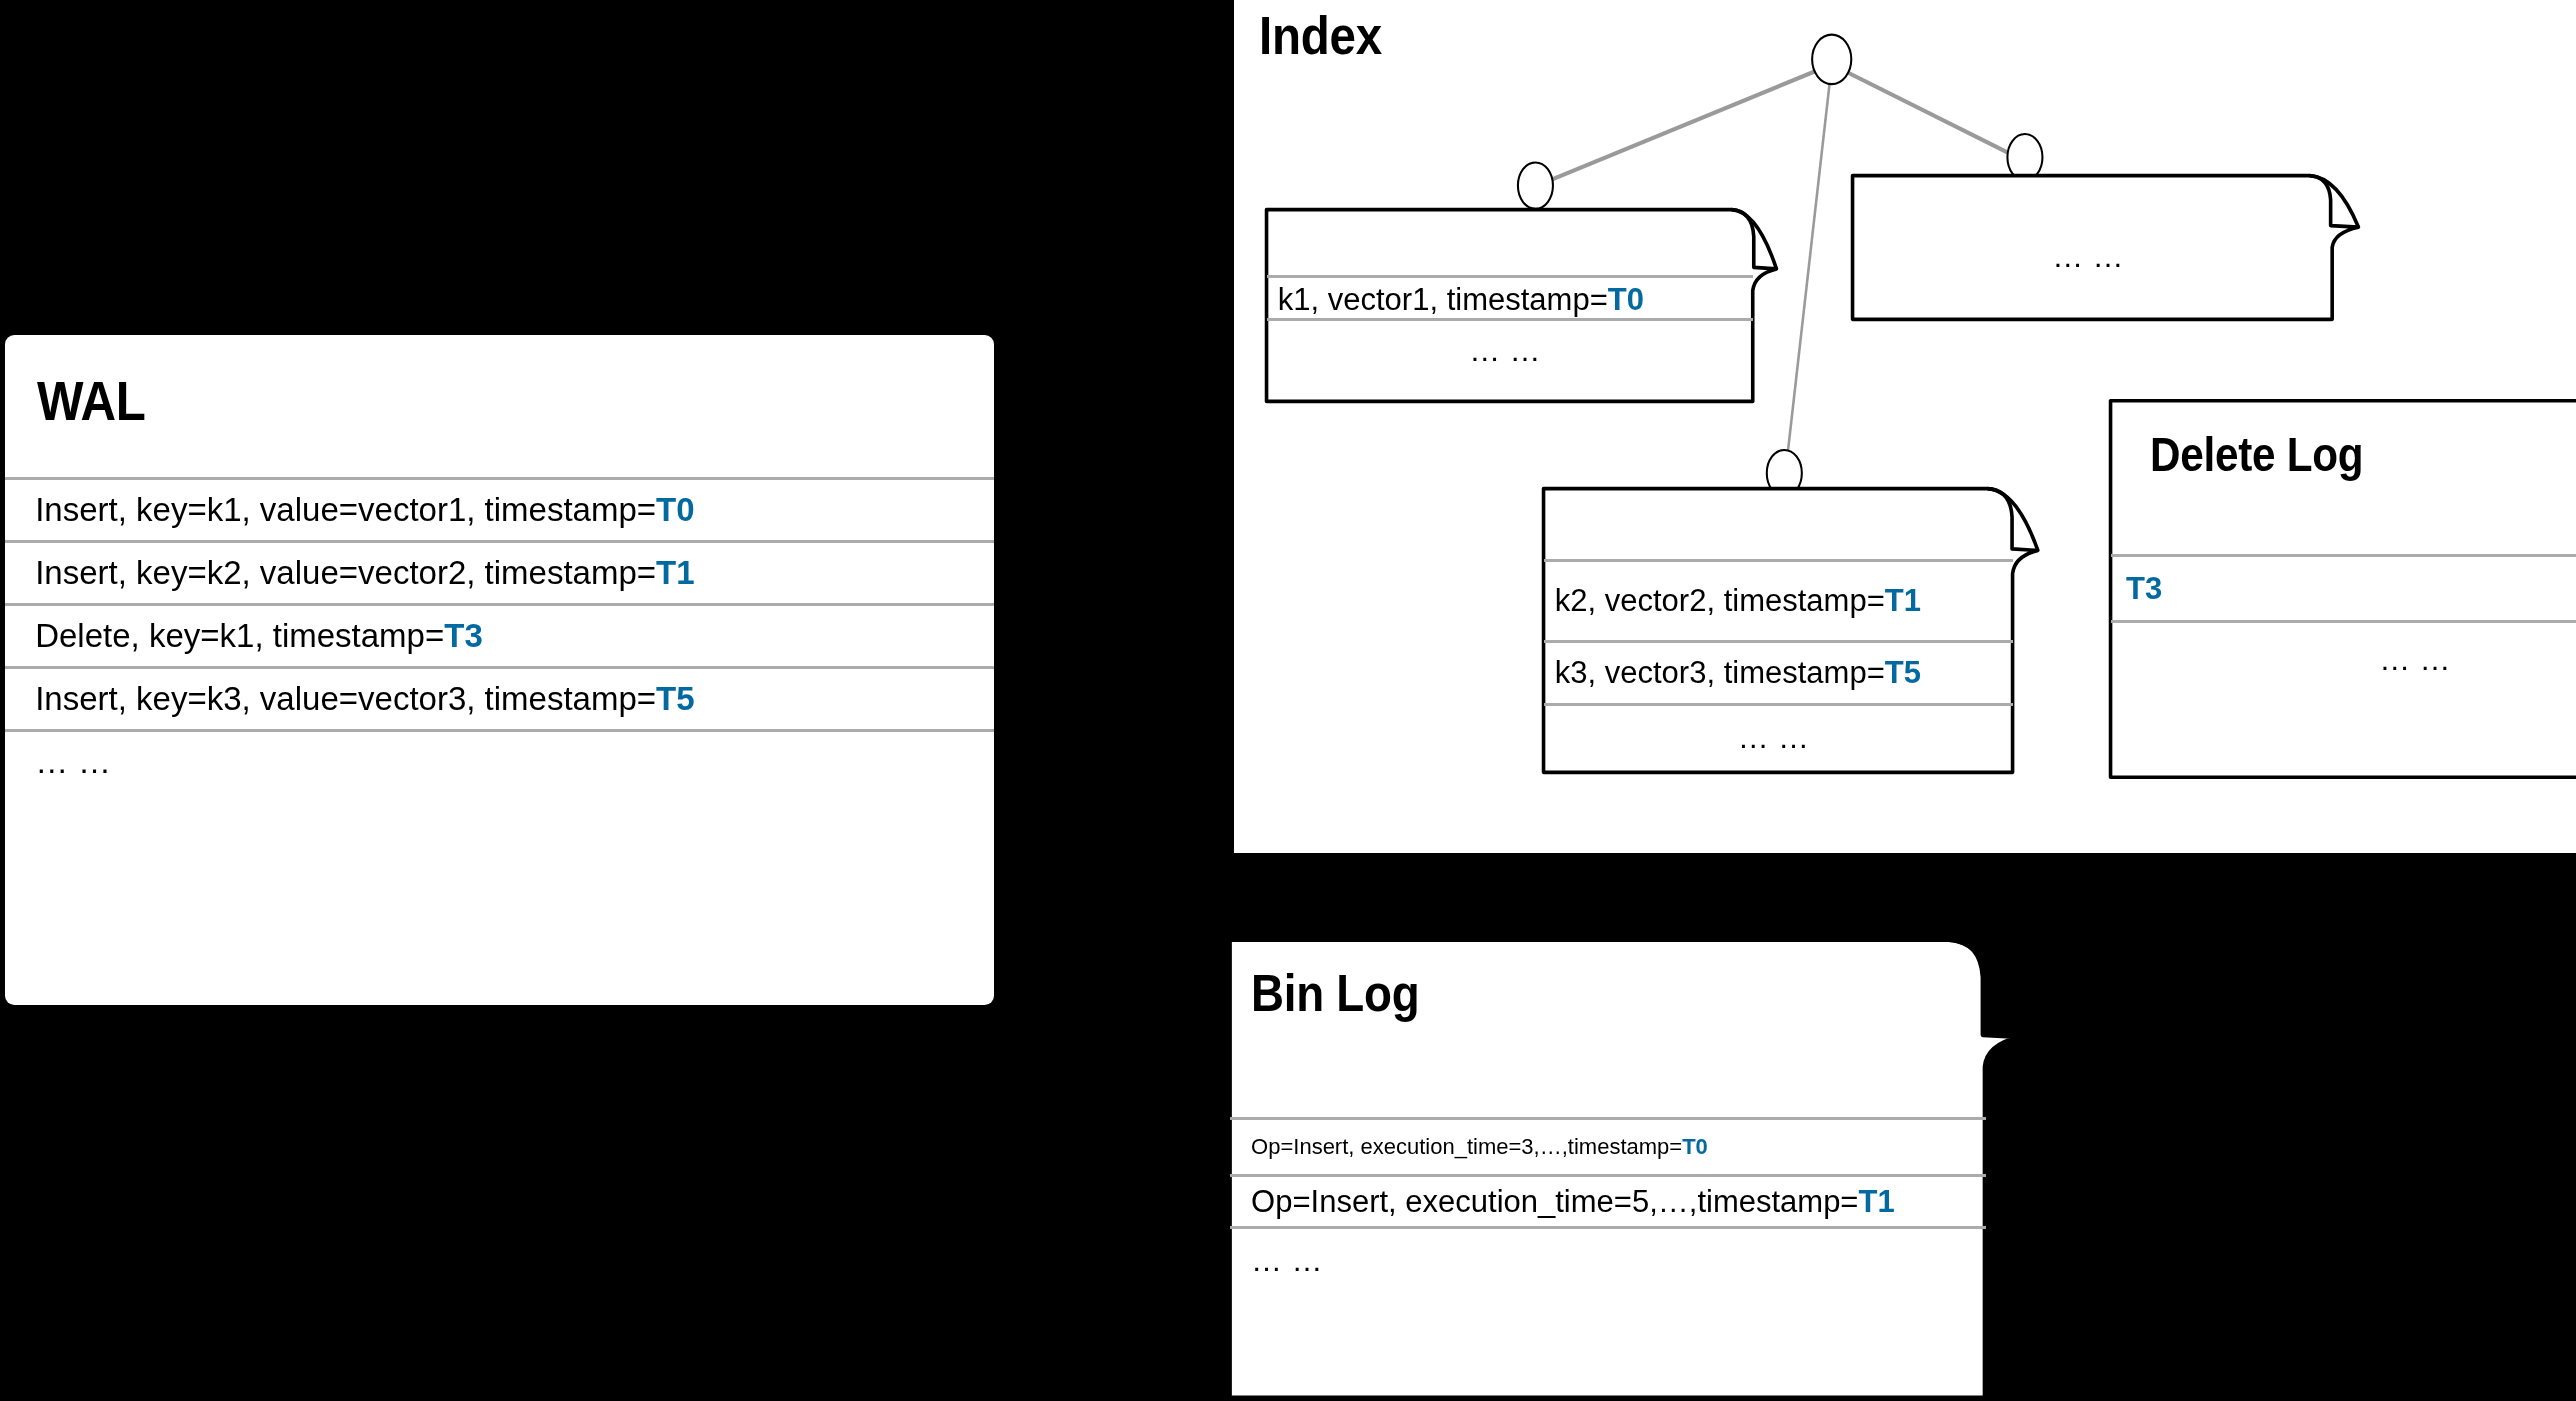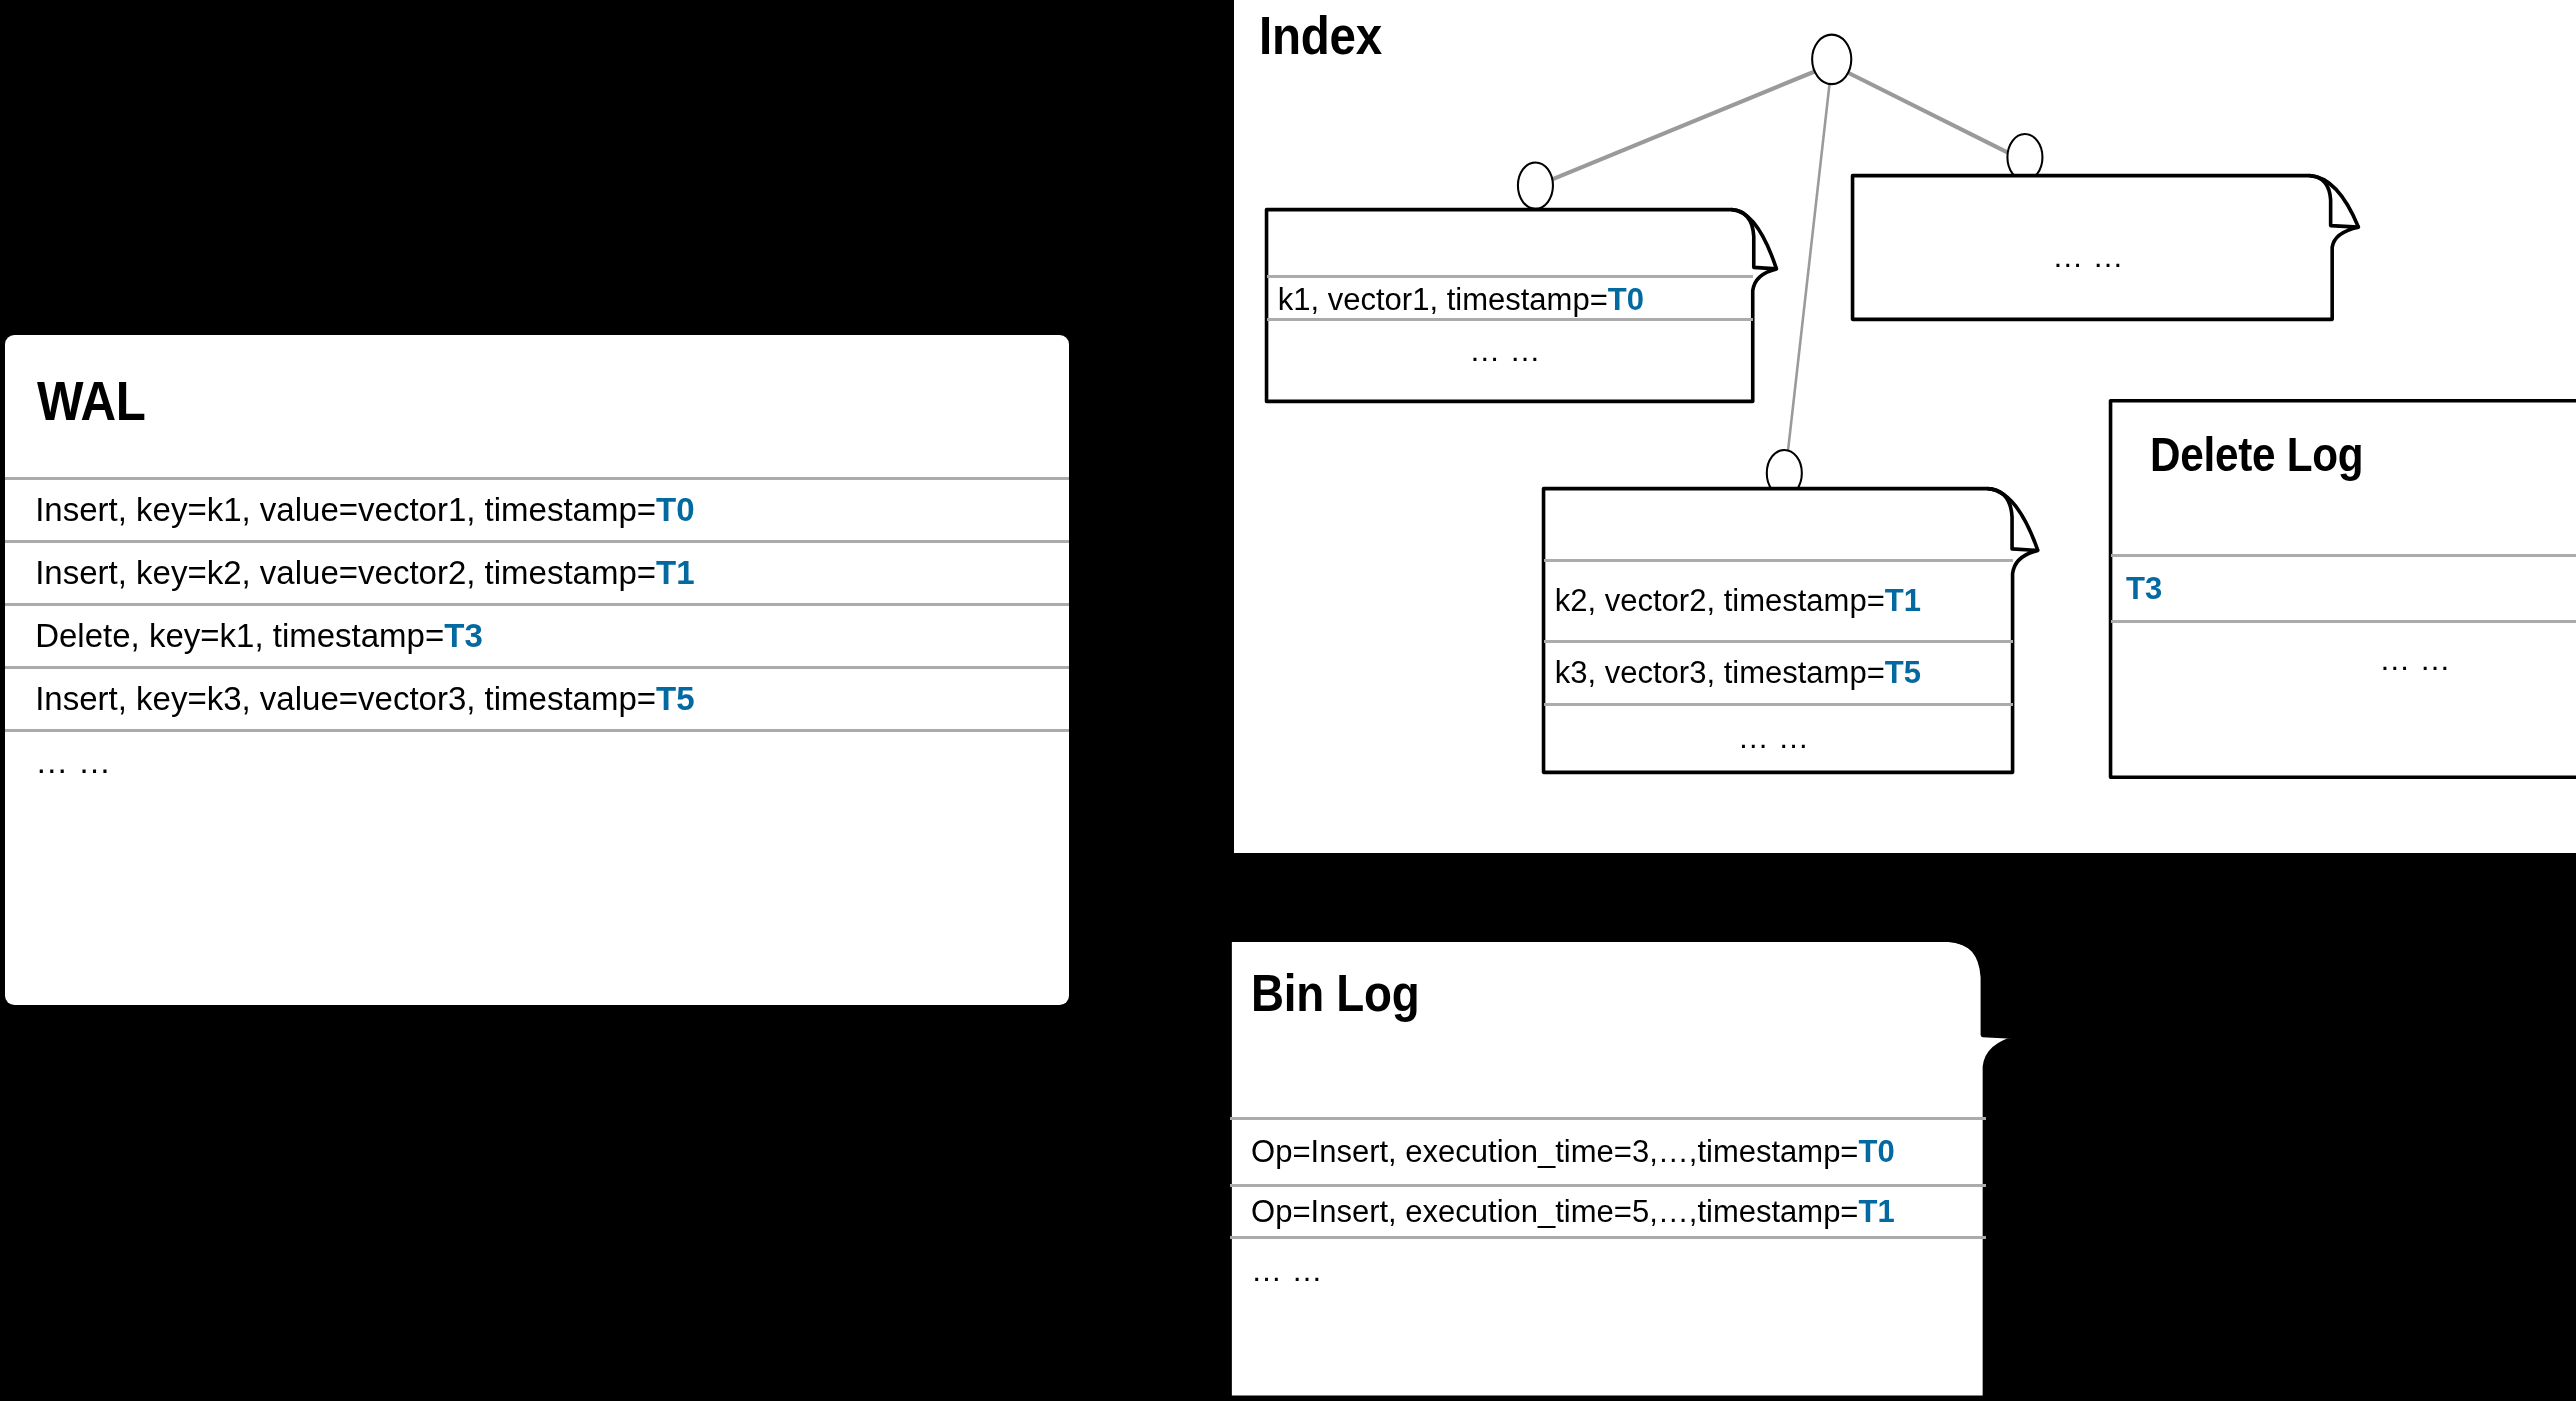--- a/index.html
+++ b/index.html
@@ -49,21 +49,21 @@
   .tree-svg{position:absolute;left:0;top:0;overflow:visible;pointer-events:none;}
   .tnode{fill:#fff;stroke:#000;stroke-width:4;}
   .tedge{stroke:#9a9a9a;stroke-width:8;fill:none;}
   .tedge.thin{stroke-width:5;}
 </style>
 </head>
 <body>
 
 <div class="stage">
 
-  <div class="panel panel-round" style="left:5.2px;top:335px;width:1064px;height:670px;">
+  <div class="panel panel-round" style="left:5.2px;top:335px;width:989px;height:670px;">
     <div class="panel-title" style="left:32px;top:33px;font-size:56px;">WAL</div>
 
     <div class="rows" style="top:142px;">
       <div class="row" style="height:63px;padding-left:30px;font-size:33px;">
         <span class="txt">Insert, key=k1, value=vector1, timestamp=</span>
           <span class="ts">T0</span>
       </div>
       <div class="row" style="height:63px;padding-left:30px;font-size:33px;">
         <span class="txt">Insert, key=k2, value=vector2, timestamp=</span>
           <span class="ts">T1</span>
@@ -167,21 +167,21 @@
 
   </div>
 
   <div class="doccard" style="left:1228px;top:938px;width:999px;height:461px;">
     <svg width="999" height="461" viewBox="0 0 1940 895">
       <path d="M3,3 L1400,3 Q1462,6 1466,76 L1466,188 L1540,192 Q1474,206 1470,250 L1470,893 L3,893 Z" fill="#ffffff" stroke="#000000" stroke-width="9" stroke-linejoin="round"></path>
       <path d="M1400,3 Q1486,8 1540,192" fill="none" stroke="#000000" stroke-width="9"></path>
     </svg>
     <div class="panel-title" style="left:23px;top:25px;font-size:52px;">Bin Log</div>
     <div class="rows" style="left:1.5px;width:756px;top:179px;">
-      <div class="row" style="height:67px;padding-left:21.6px;font-size:31px;">
+      <div class="row" style="height:57px;padding-left:21.6px;font-size:22px;">
         <span class="txt">Op=Insert, execution_time=3,…,timestamp=</span>
           <span class="ts">T0</span>
       </div>
       <div class="row" style="height:52px;padding-left:21.6px;font-size:31px;">
         <span class="txt">Op=Insert, execution_time=5,…,timestamp=</span>
           <span class="ts">T1</span>
       </div>
       <div class="row" style="height:67px;padding-left:21.6px;font-size:31px;">
         <span class="txt dots">……</span>
       </div>

